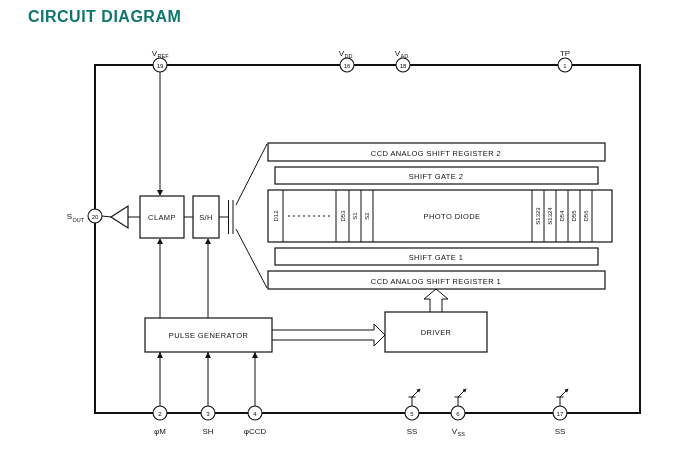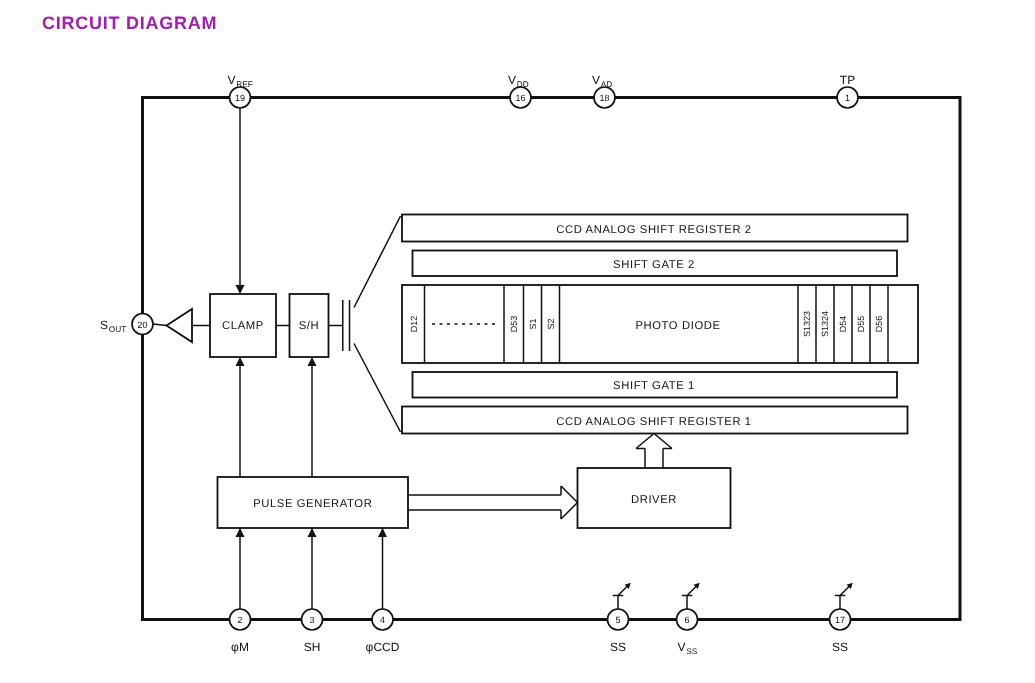--- a/index.html
+++ b/index.html
@@ -1,19 +1,19 @@
 <!DOCTYPE html>
 <html><head>
 <meta charset="utf-8">
 <style>
   html,body{margin:0;padding:0;background:#ffffff;}
   .canvas{position:relative;width:690px;height:455px;background:#ffffff;overflow:hidden;
           font-family:"Liberation Sans",sans-serif;color:#111;}
-  .title{position:absolute;left:28px;top:8px;font-size:12px;font-weight:bold;
-         letter-spacing:0.5px;color:#a21caf;}
+  .title{position:absolute;left:28px;top:8px;font-size:16px;font-weight:bold;
+         letter-spacing:0.5px;color:#0f766e;}
   svg text{fill:#111;font-family:"Liberation Sans",sans-serif;}
   .blk{fill:#ffffff;stroke:#111;stroke-width:1.2;}
   .wire{stroke:#111;stroke-width:1;fill:none;}
   .thick{stroke:#111;stroke-width:2;fill:none;}
   .pinc{fill:#ffffff;stroke:#111;stroke-width:1.1;}
   .ah{fill:#111;stroke:none;}
   .lbl{font-size:7.5px;letter-spacing:0.4px;}
   .cell{font-size:6px;}
   .num{font-size:6px;}
   .main{font-size:8px;}

